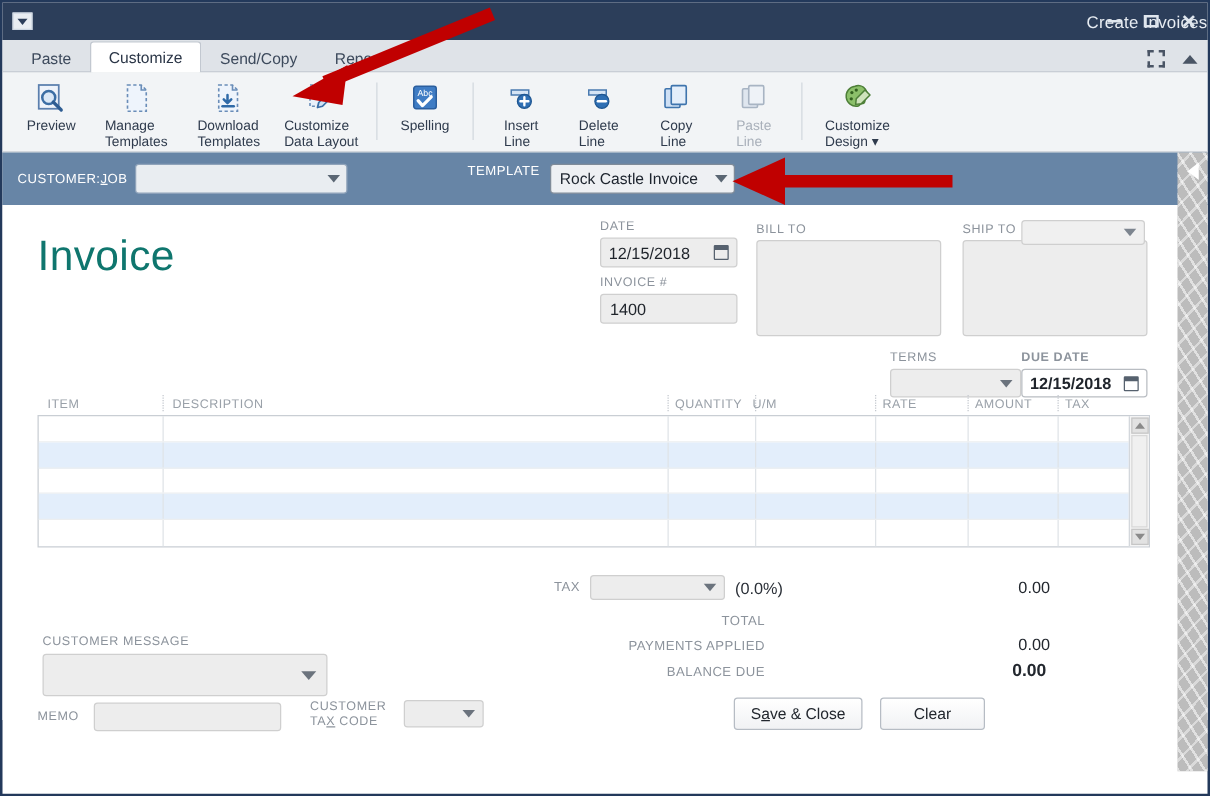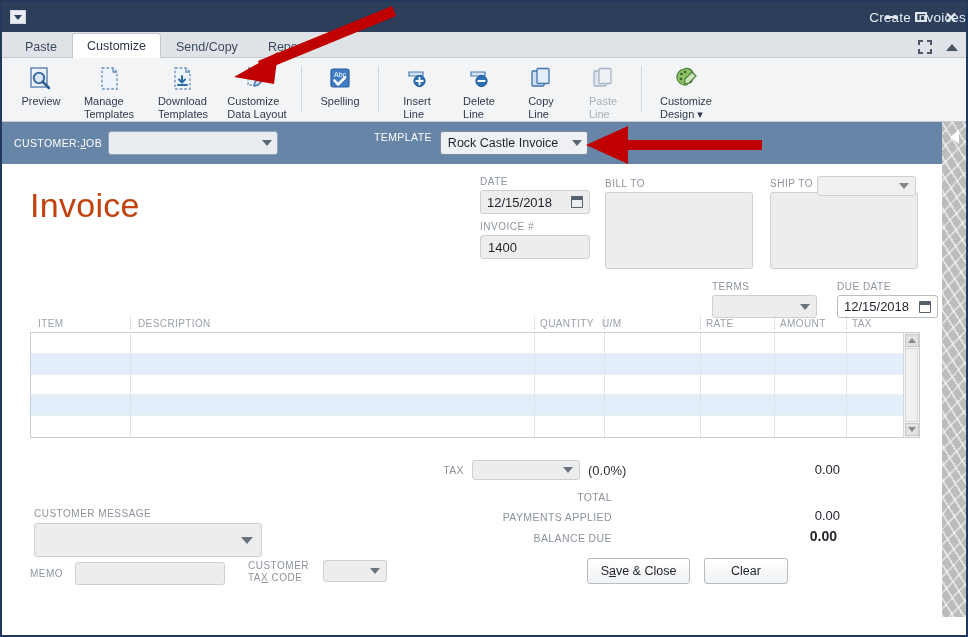--- a/index.html
+++ b/index.html
@@ -171,21 +171,21 @@
     margin-left: 6px;
   }
   .tmpl-wrap { position: absolute; left: 372px; display:flex; }
   .tmpl-wrap .cb-label { margin-right: 8px; }
   .combo.tmpl { width: 148px; background:#eef0f3; border:1px solid #7f8b99; }
 
   
   .body { position: relative; height: 412px; background: #ffffff; }
   .inv-title {
     position: absolute; left: 28px; top: 22px;
-    font-size: 34px; color: #c2410c; font-weight: normal;
+    font-size: 34px; color: #0f766e; font-weight: normal;
     letter-spacing: .3px;
   }
   .flabel {
     font-size: 10px; color: #8c939c; letter-spacing: .5px;
   }
   .fbox {
     background: #ededed;
     border: 1px solid #cfcfcf;
     border-radius: 3px;
   }
@@ -507,21 +507,21 @@
     </div>
 
     <div style="position:absolute;left:710px;top:117px;">
       <div class="flabel">TERMS</div>
       <div class="fbox" style="width:105px;height:23px;margin-top:3px;display:flex;align-items:center;justify-content:flex-end;padding:0 6px;">
         <span></span>
         <span style="width:0;height:0;border-left:5px solid transparent;border-right:5px solid transparent;border-top:6px solid #6b737d;"></span>
       </div>
     </div>
 
-    <div style="position:absolute;left:835px;top:117px;">
+    <div style="position:absolute;left:815px;top:117px;font-weight:bold;">
       <div class="flabel">DUE DATE</div>
       <div class="fbox" style="width:101px;height:23px;margin-top:3px;background:#ffffff;border-color:#b9bdc2;display:flex;align-items:center;justify-content:space-between;padding:0 6px;">
         <span class="fieldval">12/15/2018</span>
         <span class="cal"></span>
       </div>
     </div>
 
     <div class="colhead">
       <div class="ch" style="left:8px;">ITEM</div>
       <div class="chdiv" style="left:100px;"></div>

